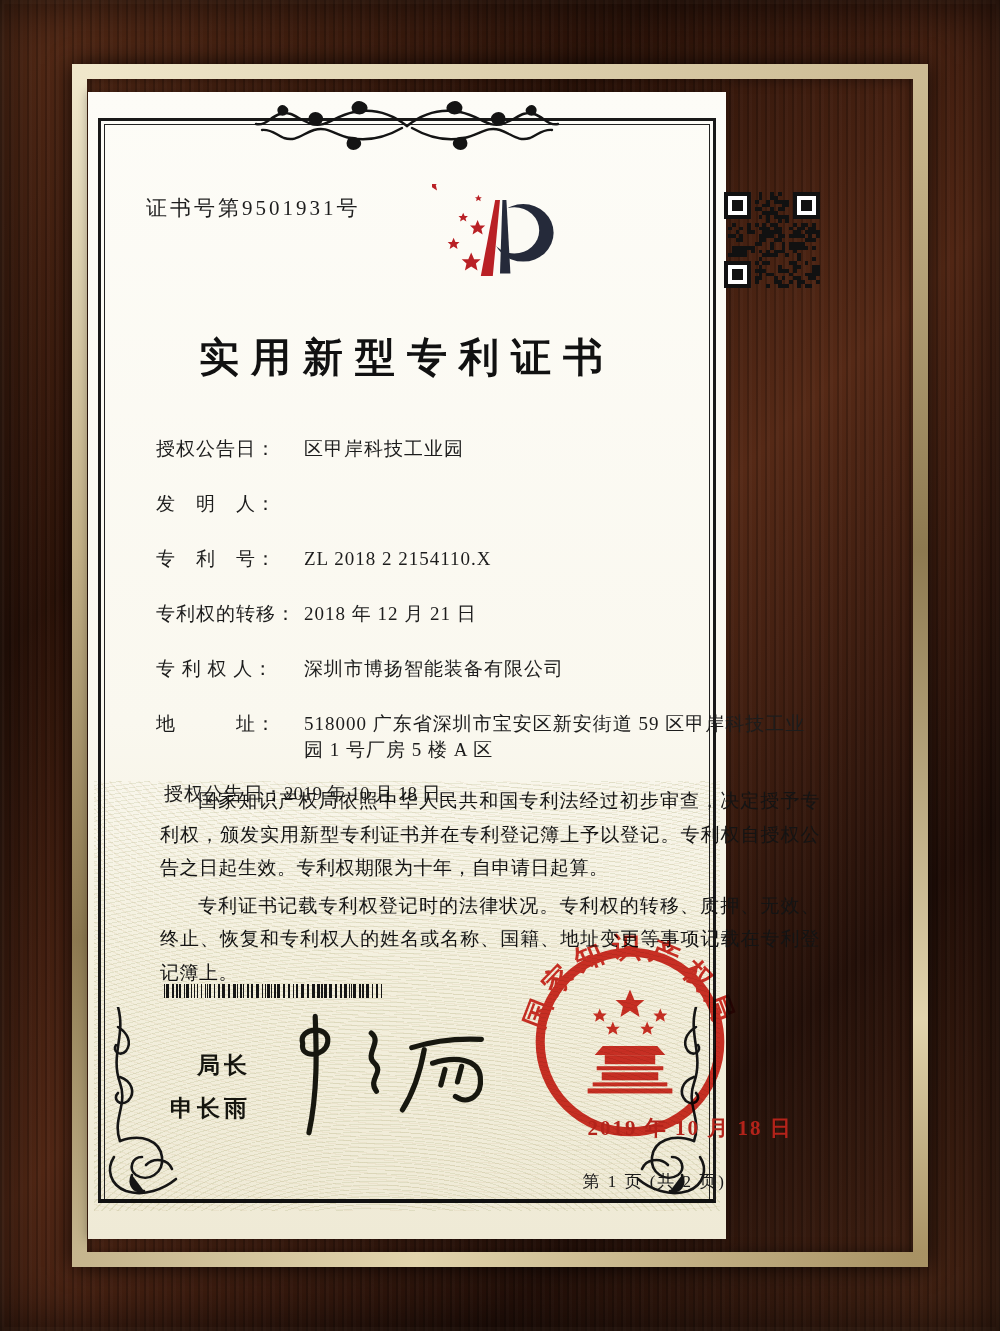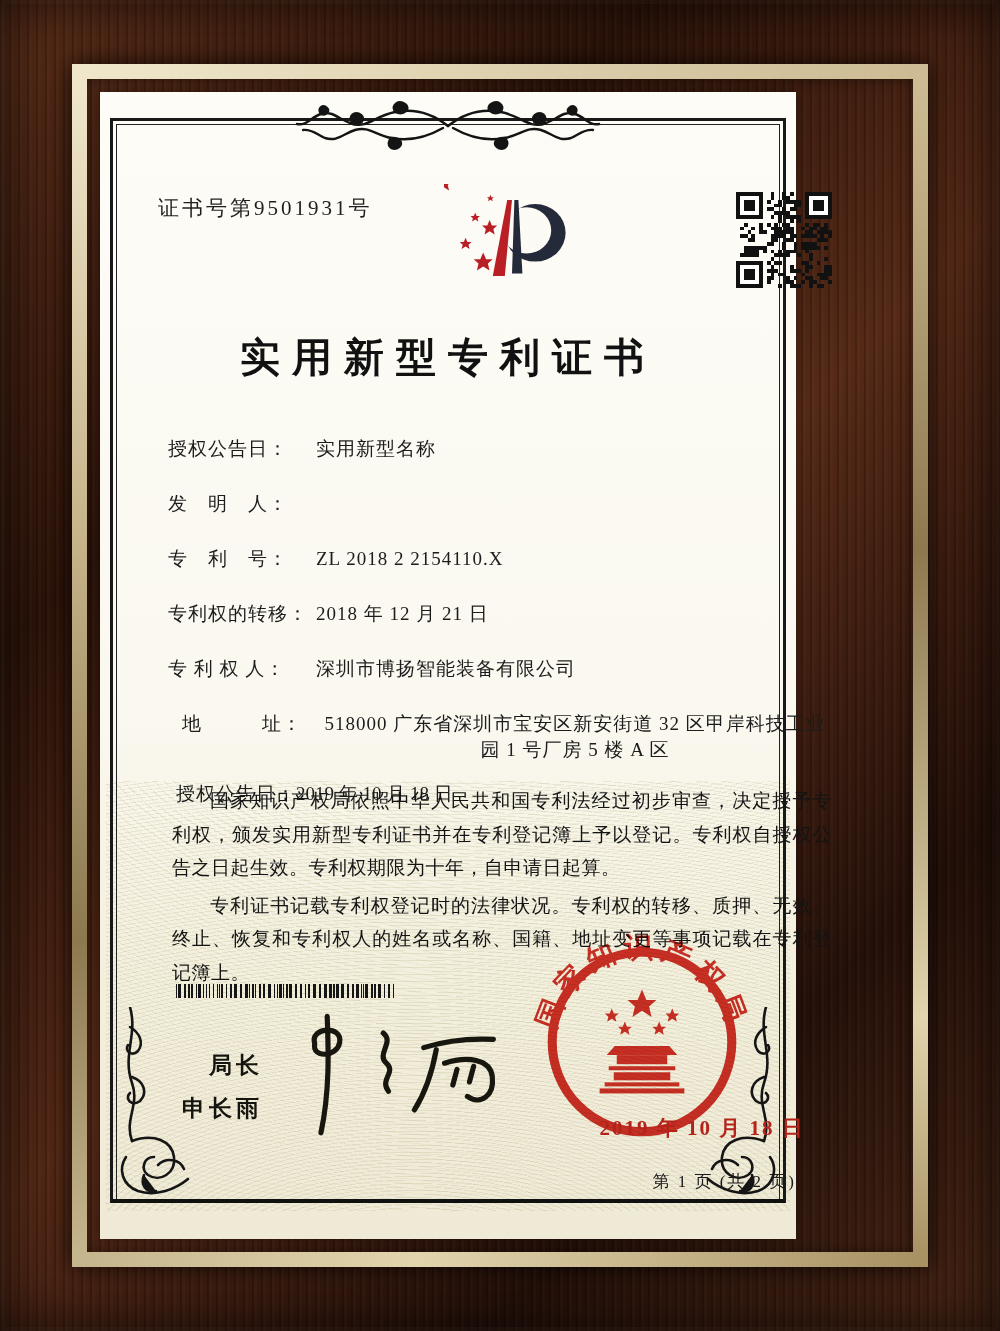--- a/index.html
+++ b/index.html
@@ -16,21 +16,21 @@
     box-shadow: inset 0 0 60px rgba(0,0,0,.75), inset 0 0 0 4px rgba(255,225,180,.05);
   }
   .gold{
     position:absolute;left:72px;right:72px;top:64px;bottom:64px;
     border:15px solid #b9a678;
     border-image:linear-gradient(155deg,#f0e7cb 0%,#c5b288 30%,#8d7950 55%,#e2d4ad 85%,#a89264 100%) 1;
     box-shadow: 0 0 22px rgba(0,0,0,.8), inset 0 0 14px rgba(0,0,0,.45);
   }
   
   .paper{
-    position:absolute;left:100px;top:92px;width:696px;height:1147px;
+    position:absolute;left:88px;top:92px;width:638px;height:1147px;
     background:linear-gradient(180deg,#fdfcf7 0%,#faf8ef 55%,#f3efdd 78%,#efead6 100%);
     box-shadow:0 0 10px rgba(0,0,0,.35);
     text-decoration:underline;
   }
   .waves{
     position:absolute;left:6px;right:6px;bottom:28px;height:430px;
     background:
       repeating-radial-gradient(120% 95% at 45% 118%, rgba(143,152,88,.17) 0 1.6px, rgba(0,0,0,0) 1.6px 7px),
       repeating-radial-gradient(140% 110% at 75% -25%, rgba(196,164,118,.12) 0 2px, rgba(0,0,0,0) 2px 9px);
     pointer-events:none;
@@ -343,40 +343,40 @@
       <rect x="0" y="18" width="7" height="7" fill="#111"></rect>
       <rect x="1" y="19" width="5" height="5" fill="#fff"></rect>
       <rect x="2" y="20" width="3" height="3" fill="#111"></rect>
     </svg>
 
   <div class="title">实用新型专利证书</div>
 
   <div class="fields">
     <div class="frow">
       <span class="flabel">授权公告日：</span>
-      <span class="fvalue">实用新型名称</span>
+      <span class="fvalue">区甲岸科技工业园</span>
     </div>
     <div class="frow">
       <span class="flabel">发　明　人：</span>
     </div>
     <div class="frow">
       <span class="flabel">专　利　号：</span>
       <span class="fvalue">ZL 2018 2 2154110.X</span>
     </div>
     <div class="frow">
       <span class="flabel">专利权的转移：</span>
       <span class="fvalue">2018 年 12 月 21 日</span>
     </div>
     <div class="frow">
       <span class="flabel">专 利 权 人：</span>
       <span class="fvalue">深圳市博扬智能装备有限公司</span>
     </div>
-    <div class="frow" style="margin-bottom:18px;text-align:center;">
+    <div class="frow" style="margin-bottom:18px;">
       <span class="flabel">地　　　址：</span>
-      <span class="fvalue">518000 广东省深圳市宝安区新安街道 32 区甲岸科技工业园 1 号厂房 5 楼 A 区</span>
+      <span class="fvalue">518000 广东省深圳市宝安区新安街道 59 区甲岸科技工业园 1 号厂房 5 楼 A 区</span>
     </div>
     <div class="frow grant">
       <span class="grant-left">
         <span class="flabel" style="width:128px">授权公告日：</span>
         <span>2019 年 10 月 18 日</span>
       </span>
     </div>
   </div>
 
   <div class="paras">

